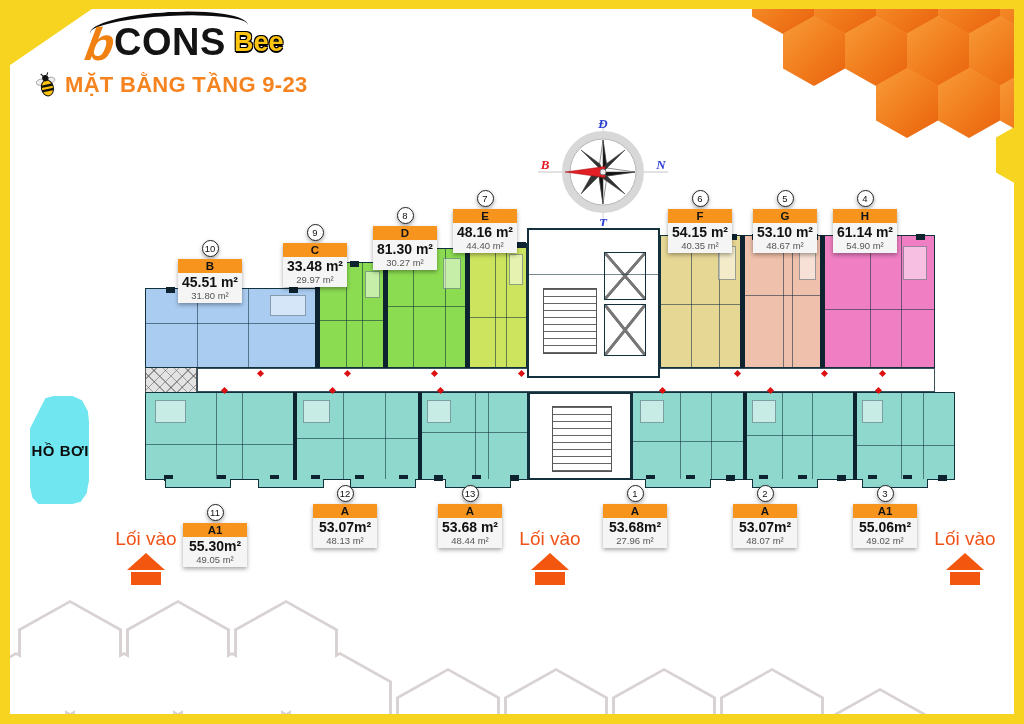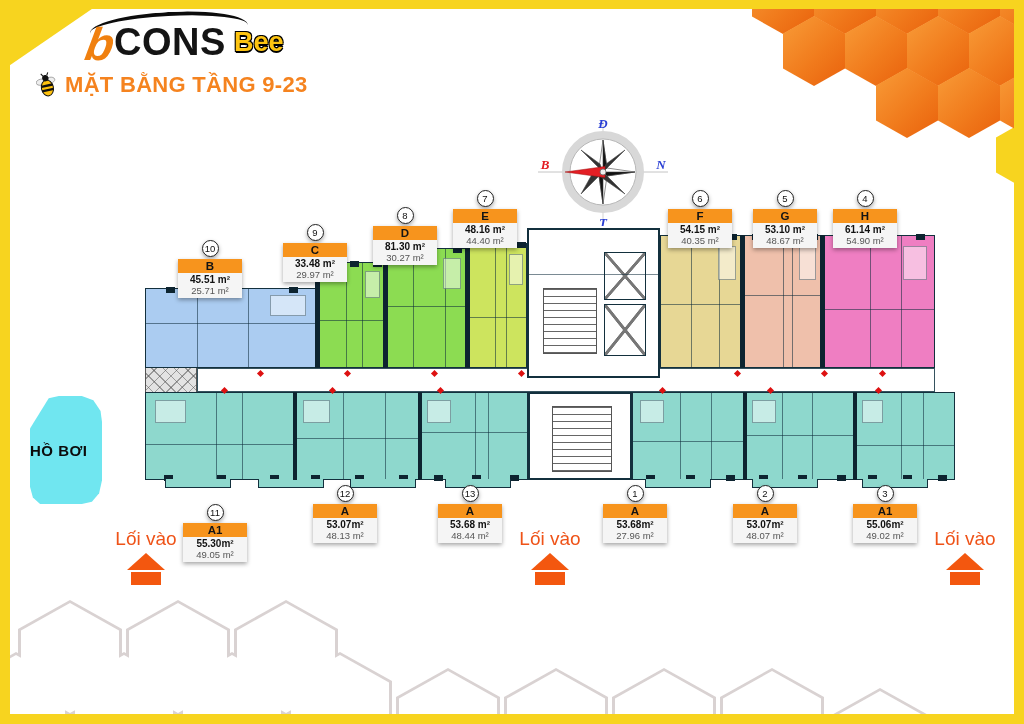--- a/index.html
+++ b/index.html
@@ -25,23 +25,23 @@
           transform:skew(-10deg);line-height:40px;vertical-align:bottom;}
   .logo-cons{font-weight:900;font-size:38px;color:#141414;letter-spacing:.5px;vertical-align:bottom;line-height:44px;}
   .logo-bee{font-weight:900;font-size:27px;color:#fdc411;margin-left:8px;vertical-align:bottom;line-height:44px;
             text-shadow:-1px -1px 0 #000,1px -1px 0 #000,-1px 1px 0 #000,1px 1px 0 #000,0 2px 0 #000;}
   .logo-arc{position:absolute;left:4px;top:-8px;width:158px;height:30px;border-top:4px solid #0c0c0c;
             border-radius:50%;transform:rotate(-3deg);}
   
   .title-row{position:absolute;left:36px;top:72px;display:flex;align-items:center;gap:7px;z-index:5;}
   .title-text{color:#f5831f;font-weight:bold;font-size:22px;letter-spacing:.3px;}
   
-  .pool{position:absolute;left:30px;top:396px;width:72px;height:108px;background:#70e6f0;z-index:4;
+  .pool{position:absolute;left:30px;top:396px;width:59px;height:108px;background:#70e6f0;z-index:4;
         clip-path:polygon(0 30%,26% 2%,40% 0,72% 0,88% 4%,98% 14%,100% 24%,100% 78%,96% 90%,86% 98%,72% 100%,14% 100%,4% 94%,0 84%);
-        display:flex;align-items:center;justify-content:flex-start;}
+        display:flex;align-items:center;justify-content:flex-end;}
   .pool span{font-weight:bold;font-size:15px;color:#0b0b0b;letter-spacing:.5px;}
   
   .entrance{position:absolute;top:528px;width:84px;text-align:center;z-index:6;}
   .entrance-label{color:#ef5318;font-size:19px;}
   .entrance-tri{width:0;height:0;margin:3px auto 0;border-left:19px solid transparent;
                 border-right:19px solid transparent;border-bottom:17px solid #f3570f;}
   .entrance-base{width:30px;height:13px;background:#f3570f;margin:2px auto 0;}
   
   #plan{position:absolute;left:0;top:0;width:1024px;height:724px;z-index:3;}
   .blk{position:absolute;border:1.6px solid #13303d;box-sizing:border-box;}
@@ -60,21 +60,21 @@
          background-image:repeating-linear-gradient(45deg,rgba(80,80,80,.5) 0 1px,transparent 1px 8px),
                           repeating-linear-gradient(-45deg,rgba(80,80,80,.5) 0 1px,transparent 1px 8px);}
   .reddot{position:absolute;width:5px;height:5px;background:#dd1111;transform:rotate(45deg);}
   .balcony{position:absolute;border:1.4px solid #13303d;border-top:none;box-sizing:border-box;}
   
   .ulabel{position:absolute;width:64px;text-align:center;z-index:10;filter:drop-shadow(0 2px 2px rgba(0,0,0,.35));}
   .ulabel .circ{display:inline-block;width:17px;height:17px;border:1.3px solid #222;border-radius:50%;
                 background:#fff;font-size:9.5px;line-height:16px;color:#111;margin-bottom:2px;box-sizing:border-box;}
   .ulabel .bar{background:#f7941d;color:#141414;font-weight:bold;font-size:11.5px;height:14px;line-height:14px;}
   .ulabel .box{background:#f5f5f5;padding:1px 0 2px;}
-  .ulabel .a1{font-weight:bold;font-size:10px;color:#111;}
+  .ulabel .a1{font-weight:bold;font-size:14px;color:#111;}
   .ulabel .a2{font-size:9.5px;color:#555;}
   
   .compass{position:absolute;left:538px;top:118px;z-index:5;}
 </style>
 </head>
 <body>
 
 <div class="page">
 
   <div id="hex-orange">
@@ -327,21 +327,21 @@
       <div class="reddot" style="left: 876px; top: 388px;"></div>
       <div class="balcony" style="left: 165px; top: 479px; width: 66px; height: 9px; background: rgb(142, 216, 205);"></div>
       <div class="balcony" style="left: 258px; top: 479px; width: 66px; height: 9px; background: rgb(142, 216, 205);"></div>
       <div class="balcony" style="left: 350px; top: 479px; width: 66px; height: 9px; background: rgb(142, 216, 205);"></div>
       <div class="balcony" style="left: 445px; top: 479px; width: 66px; height: 9px; background: rgb(142, 216, 205);"></div>
       <div class="balcony" style="left: 645px; top: 479px; width: 66px; height: 9px; background: rgb(142, 216, 205);"></div>
       <div class="balcony" style="left: 752px; top: 479px; width: 66px; height: 9px; background: rgb(142, 216, 205);"></div>
       <div class="balcony" style="left: 862px; top: 479px; width: 66px; height: 9px; background: rgb(142, 216, 205);"></div>
       <div class="ulabel" style="left: 178px; top: 238px;"><div class="circ">10</div><div class="bar">B</div><div class="box">
           <div class="a1">45.51 m²</div>
-          <div class="a2">25.71 m²</div>
+          <div class="a2">31.80 m²</div>
         </div></div>
       <div class="ulabel" style="left: 283px; top: 222px;"><div class="circ">9</div><div class="bar">C</div><div class="box">
           <div class="a1">33.48 m²</div>
           <div class="a2">29.97 m²</div>
         </div></div>
       <div class="ulabel" style="left: 373px; top: 205px;"><div class="circ">8</div><div class="bar">D</div><div class="box">
           <div class="a1">81.30 m²</div>
           <div class="a2">30.27 m²</div>
         </div></div>
       <div class="ulabel" style="left: 453px; top: 188px;"><div class="circ">7</div><div class="bar">E</div><div class="box">

